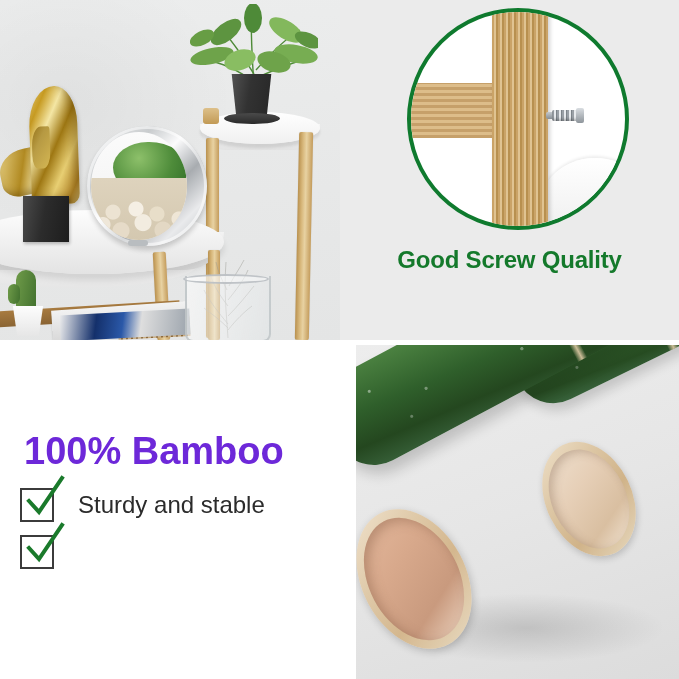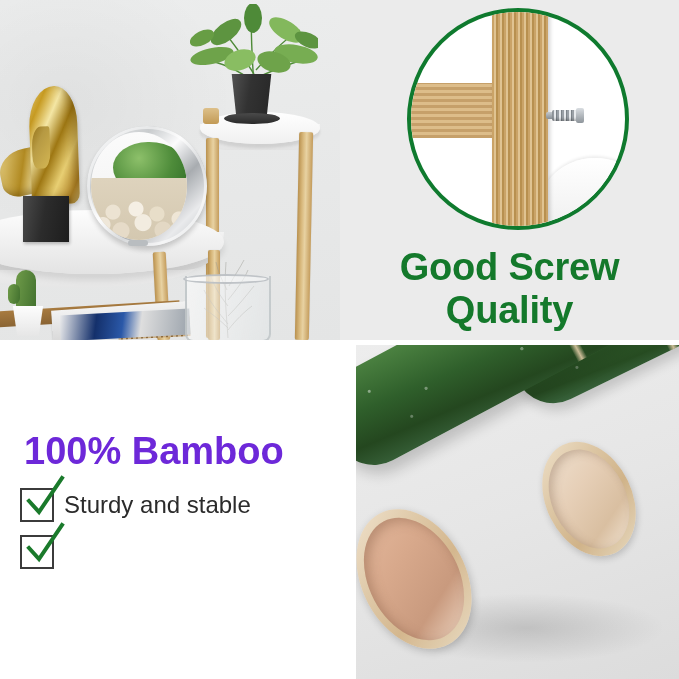--- a/index.html
+++ b/index.html
@@ -127,33 +127,33 @@
   .screw{position:absolute;left:63%;top:45%;width:42px;height:15px;}
   .screw-shaft{position:absolute;left:6px;top:2px;width:28px;height:11px;border-radius:2px;
         background:repeating-linear-gradient(90deg,#9aa0a6 0 2px,#e8ebee 2px 4px,#7d848a 4px 5px);
         box-shadow:inset 0 -2px 3px rgba(0,0,0,.25);}
   .screw-head{position:absolute;left:30px;top:0;width:8px;height:15px;border-radius:2px;
         background:linear-gradient(#d9dde1,#8e959b);}
   .screw-tip{position:absolute;left:0;top:4px;width:8px;height:7px;border-radius:2px;
         background:linear-gradient(#c5cace,#878e94);}
 
   .tr-title{position:absolute;left:0;top:246px;width:339px;text-align:center;
-        font-size:38px;font-weight:bold;color:#14792b;letter-spacing:-.2px;}
+        font-size:24px;font-weight:bold;color:#14792b;letter-spacing:-.2px;}
   .tr-sub{position:absolute;left:0;top:288px;width:339px;text-align:center;
         font-size:18px;color:#333333;}
 
   
   .panel-bl{position:absolute;left:0;top:340px;width:356px;height:339px;background:#ffffff;}
   .bl-title{position:absolute;left:24px;top:90px;font-size:38px;font-weight:bold;color:#6d28d9;}
   .check-list{position:absolute;left:20px;top:148px;width:330px;}
   .check-row{display:flex;align-items:center;margin-bottom:13px;}
   .cbox{position:relative;width:34px;height:34px;border:2px solid #3b3b3b;box-sizing:border-box;
         flex:0 0 34px;margin-right:10px;background:#fff;}
   .cbox svg{position:absolute;left:3px;top:-9px;width:40px;height:42px;overflow:visible;}
-  .check-label{font-size:24px;color:#2b2b2b;white-space:nowrap;}
+  .check-label{font-size:24px;color:#2b2b2b;white-space:nowrap;margin-left:14px;}
 
   
   .panel-br{position:absolute;left:356px;top:345px;width:323px;height:334px;background:#e9e9e9;overflow:hidden;}
   .br-bg{position:absolute;left:0;top:0;width:323px;height:334px;
         background:linear-gradient(160deg,#ededed 0%,#e6e6e6 50%,#dcdcdc 100%);}
   .culm{position:absolute;border-radius:40px;}
   .culm-a{left:-22px;top:40px;width:430px;height:100px;transform:rotate(-28deg);transform-origin:left center;
         background:linear-gradient(185deg,#7fae6b 0%,#4e8543 18%,#2f5f2b 55%,#24471f 80%,#38613a 100%);
         box-shadow:0 10px 14px rgba(0,0,0,.18);}
   .culm-b{left:160px;top:-10px;width:330px;height:86px;transform:rotate(-26deg);transform-origin:left center;

